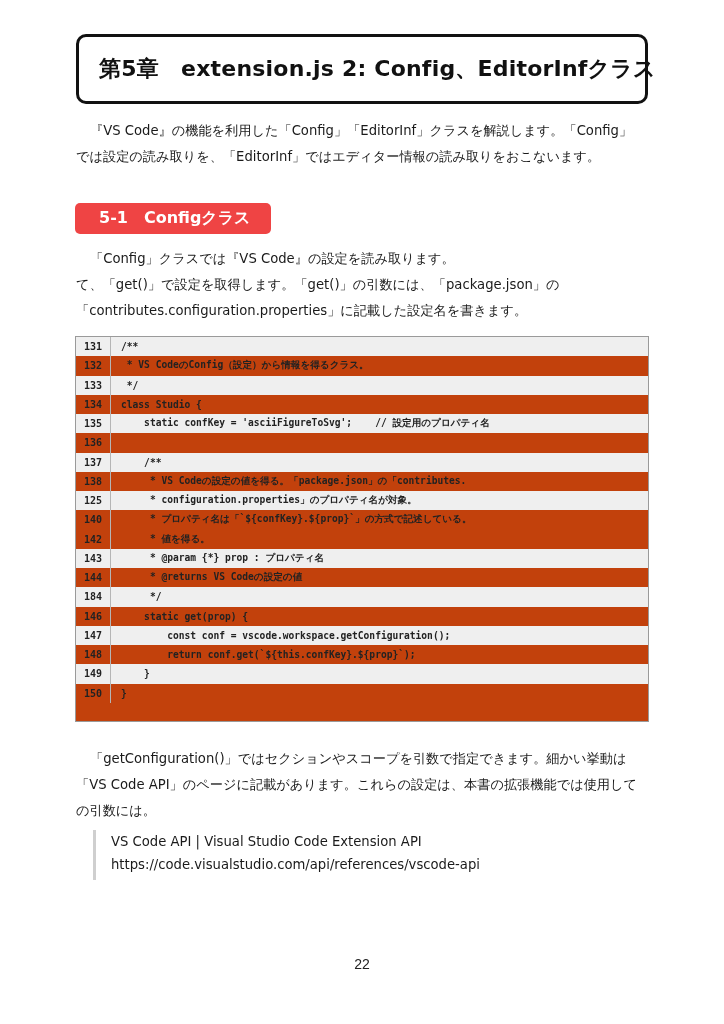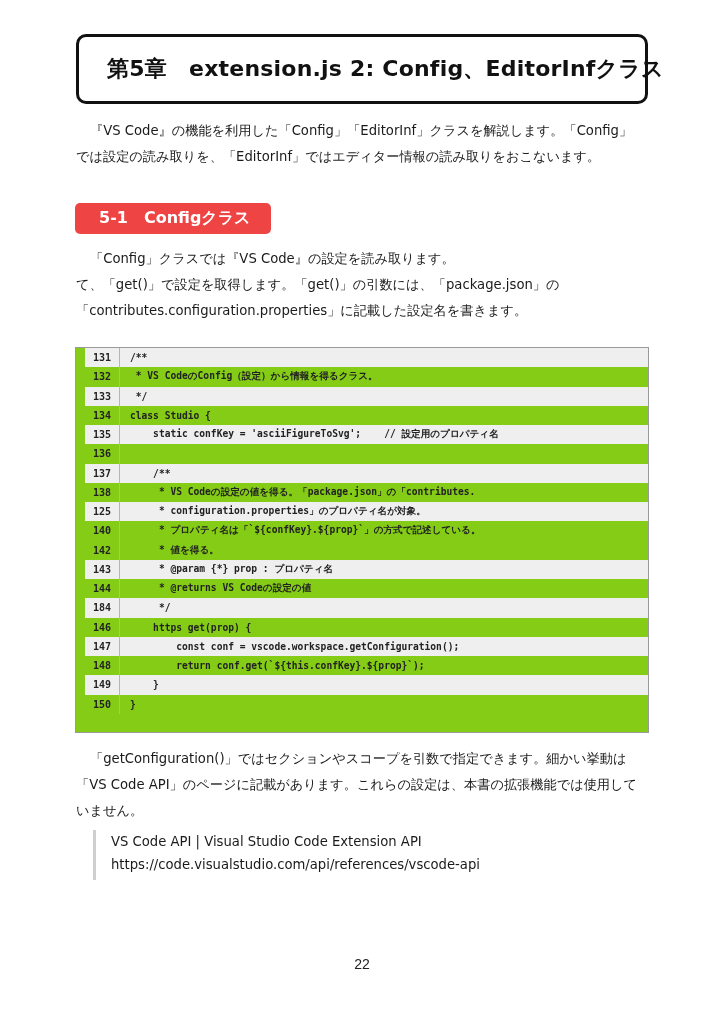--- a/index.html
+++ b/index.html
@@ -2,41 +2,41 @@
 <html><head>
 <meta charset="utf-8">
 <style>
   * { box-sizing: border-box; margin: 0; padding: 0; }
   html, body { width: 724px; height: 1024px; background: #ffffff; overflow: hidden; }
   body { position: relative; font-family: "DejaVu Sans", sans-serif; color: #1a1a1a; }
 
   .chapter-box {
     position: absolute; left: 76px; top: 34px; width: 572px; height: 70px;
     border: 3px solid #111; border-radius: 10px; background: #fff;
-    display: flex; align-items: center; padding-left: 28px;
+    display: flex; align-items: center; padding-left: 20px;
   }
   .chapter-title { font-size: 22px; font-weight: bold; letter-spacing: 0.2px; color: #111; white-space: nowrap; }
 
   .para {
     position: absolute; left: 76px; width: 574px;
     font-size: 13.2px; line-height: 26px; color: #1a1a1a;
   }
   .para .line { display: block; white-space: nowrap; }
   .indent { padding-left: 14px; }
 
   .section-badge {
     position: absolute; left: 75px; top: 203px; width: 196px; height: 31px;
     background: #ef4444; border-radius: 5px;
     display: flex; align-items: center; padding-left: 24px;
   }
   .section-title { color: #fff; font-size: 16px; font-weight: bold; white-space: nowrap; }
 
   .code-block {
-    position: absolute; left: 75px; top: 347px; width: 574px; height: 386px;
-    border: 1.5px solid #9a9a9a; background: #84cc16; padding-left: 9px;
+    position: absolute; left: 75px; top: 336px; width: 574px; height: 386px;
+    border: 1.5px solid #9a9a9a; background: #c2410c;
   }
   .code-row { display: flex; height: 19.25px; align-items: center; }
   .code-row.striped { background: #efefef; }
   .ln {
     width: 35px; height: 100%; text-align: right; padding-right: 8px;
     font-family: "DejaVu Sans Mono", monospace; font-size: 10px; font-weight: bold;
     color: #222; border-right: 1.5px solid #b5b5b5; display: flex; align-items: center; justify-content: flex-end;
   }
   .code {
     padding-left: 10px; white-space: pre;
@@ -129,21 +129,21 @@
   <div class="code-row">
       <span class="ln">144</span>
       <span class="code">     * @returns VS Codeの設定の値</span>
     </div>
   <div class="code-row striped">
       <span class="ln">184</span>
       <span class="code">     */</span>
     </div>
   <div class="code-row">
       <span class="ln">146</span>
-      <span class="code">    https get(prop) {</span>
+      <span class="code">    static get(prop) {</span>
     </div>
   <div class="code-row striped">
       <span class="ln">147</span>
       <span class="code">        const conf = vscode.workspace.getConfiguration();</span>
     </div>
   <div class="code-row">
       <span class="ln">148</span>
       <span class="code">        return conf.get(`${this.confKey}.${prop}`);</span>
     </div>
   <div class="code-row striped">
@@ -152,21 +152,21 @@
     </div>
   <div class="code-row">
       <span class="ln">150</span>
       <span class="code">}</span>
     </div>
 </div>
 
 <div class="para" style="top:746px;">
   <span class="line indent">「getConfiguration()」ではセクションやスコープを引数で指定できます。細かい挙動は</span>
   <span class="line">「VS Code API」のページに記載があります。これらの設定は、本書の拡張機能では使用して</span>
-  <span class="line">いません。</span>
+  <span class="line">の引数には。</span>
 </div>
 
 <div class="quote">
   <span class="line">VS Code API | Visual Studio Code Extension API</span>
   <span class="line">https://code.visualstudio.com/api/references/vscode-api</span>
 </div>
 
 <div class="page-number">22</div>
 
 </body></html>

